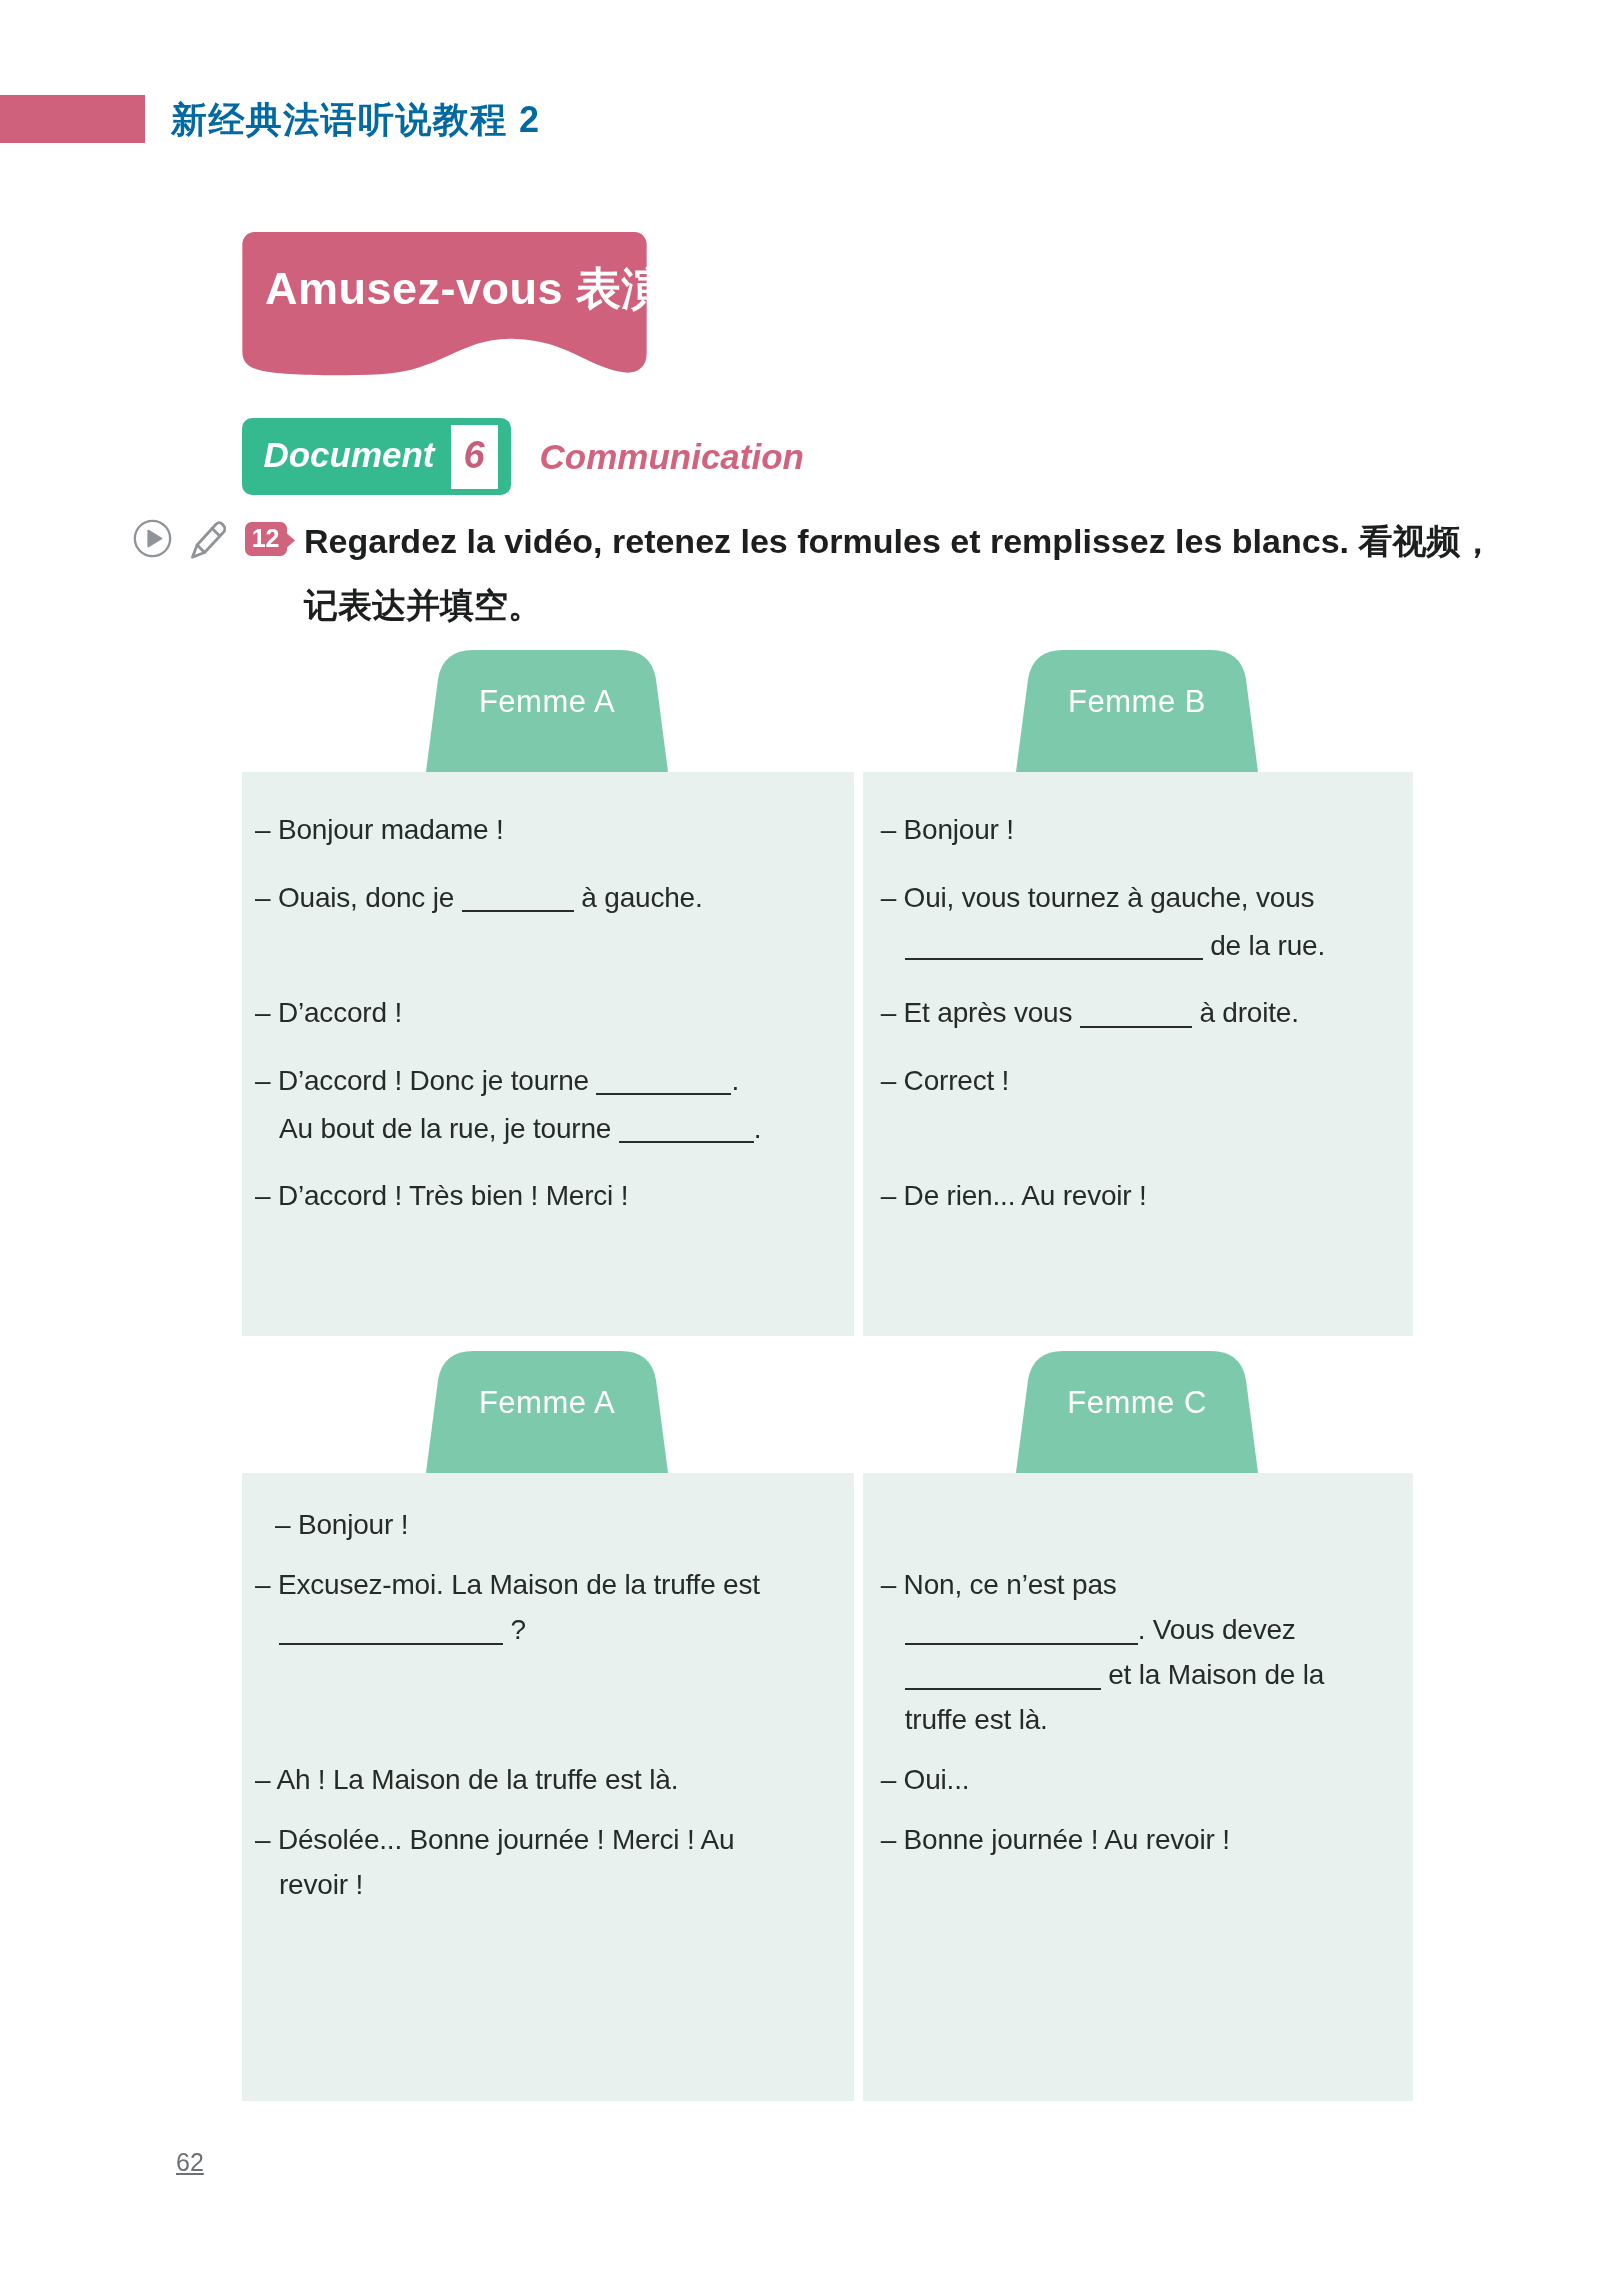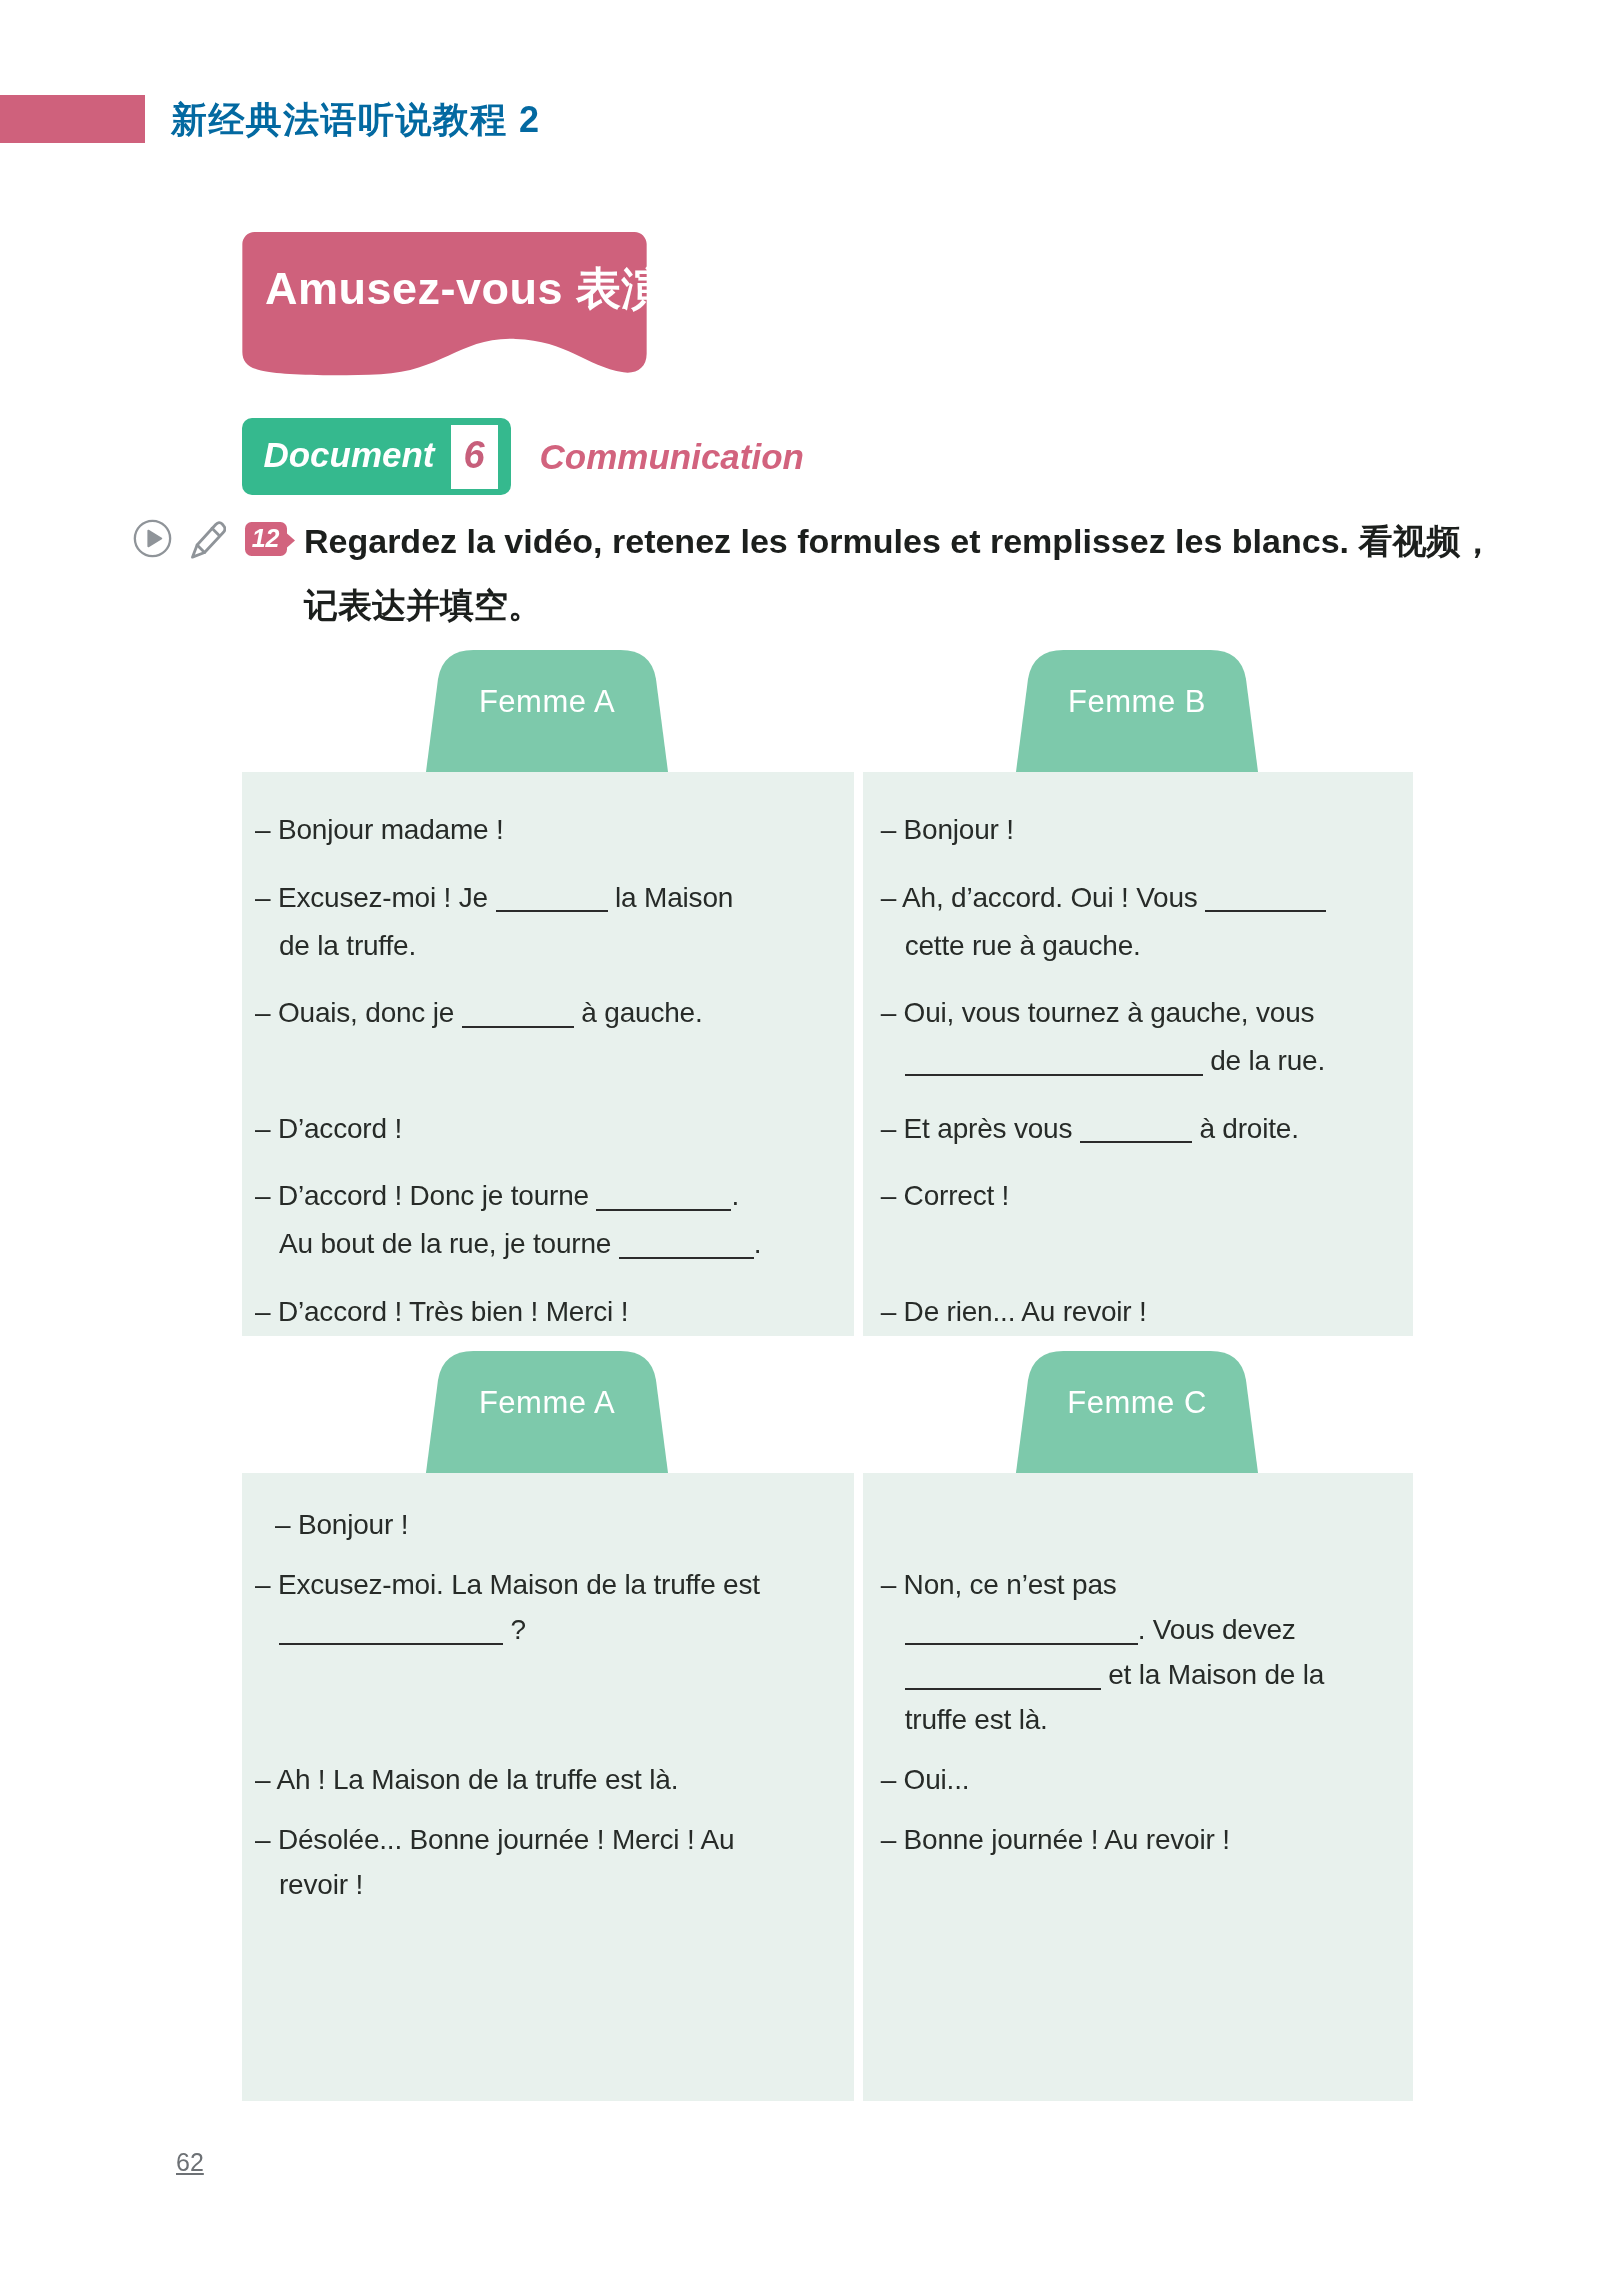--- a/index.html
+++ b/index.html
@@ -20,21 +20,21 @@
   
   .dochead{position:absolute;left:242px;top:418px;display:flex;align-items:center;}
   .doc-box{height:77px;background:#35b98e;display:flex;align-items:center;padding:0 13px 0 21.4px;border-radius:10px;}
   .doc-label{font-size:35px;font-style:italic;font-weight:bold;color:#ffffff;padding-bottom:3.7px;white-space:nowrap;}
   .six-box{width:47px;height:64px;background:#ffffff;margin-left:16px;display:flex;
            align-items:center;justify-content:center;}
   .six-box span{font-size:38px;font-style:italic;font-weight:bold;color:#c75f7b;padding-bottom:2.8px;}
   .comm{margin-left:29px;font-size:35px;font-style:italic;font-weight:bold;color:#d2637e;white-space:nowrap;}
 
   
-  .ex-icons{position:absolute;left:133px;top:518px;display:flex;align-items:center;font-style:italic;}
+  .ex-icons{position:absolute;left:133px;top:518px;display:flex;align-items:center;}
   .icon-play{width:39px;height:39px;}
   .icon-pencil{width:41px;height:41px;margin-left:13px;}
   .badge{position:relative;margin-left:18.6px;width:42px;height:34px;background:#d2637e;border-radius:6.5px;
          display:flex;align-items:center;justify-content:center;}
   .badge span{color:#ffffff;font-size:25px;font-weight:bold;}
   .badge::after{content:"";position:absolute;right:-8px;top:50%;transform:translateY(-40%);
                 border:7px solid transparent;border-left:8px solid #d2637e;border-right:0;}
   .prompt{position:absolute;left:304px;top:520px;width:1295px;color:#1c1f1d;}
   .prompt .p1{font-size:34px;font-weight:bold;line-height:42px;white-space:nowrap;}
   .prompt .p2{font-size:34px;font-weight:bold;line-height:42px;margin-top:22.4px;white-space:nowrap;}
@@ -140,30 +140,20 @@
           <div class="drow">
             <div class="cell cell-left">
               <div class="dline">– Bonjour madame !</div>
             </div>
             <div class="cell cell-right">
               <div class="dline">– Bonjour !</div>
             </div>
           </div>
           <div class="drow">
             <div class="cell cell-left">
-              <div class="dline">– Excusez-moi ! Je <span class="blank" style="width: 112px;"></span> la Maison</div>
-              <div class="dline cont">de la truffe.</div>
-            </div>
-            <div class="cell cell-right">
-              <div class="dline">– Ah, d’accord. Oui ! Vous <span class="blank" style="width: 121px;"></span></div>
-              <div class="dline cont">cette rue à gauche.</div>
-            </div>
-          </div>
-          <div class="drow">
-            <div class="cell cell-left">
               <div class="dline">– Ouais, donc je <span class="blank" style="width: 112px;"></span> à gauche.</div>
             </div>
             <div class="cell cell-right">
               <div class="dline">– Oui, vous tournez à gauche, vous</div>
               <div class="dline cont"><span class="blank" style="width: 298px;"></span> de la rue.</div>
             </div>
           </div>
           <div class="drow">
             <div class="cell cell-left">
               <div class="dline">– D’accord !</div>

